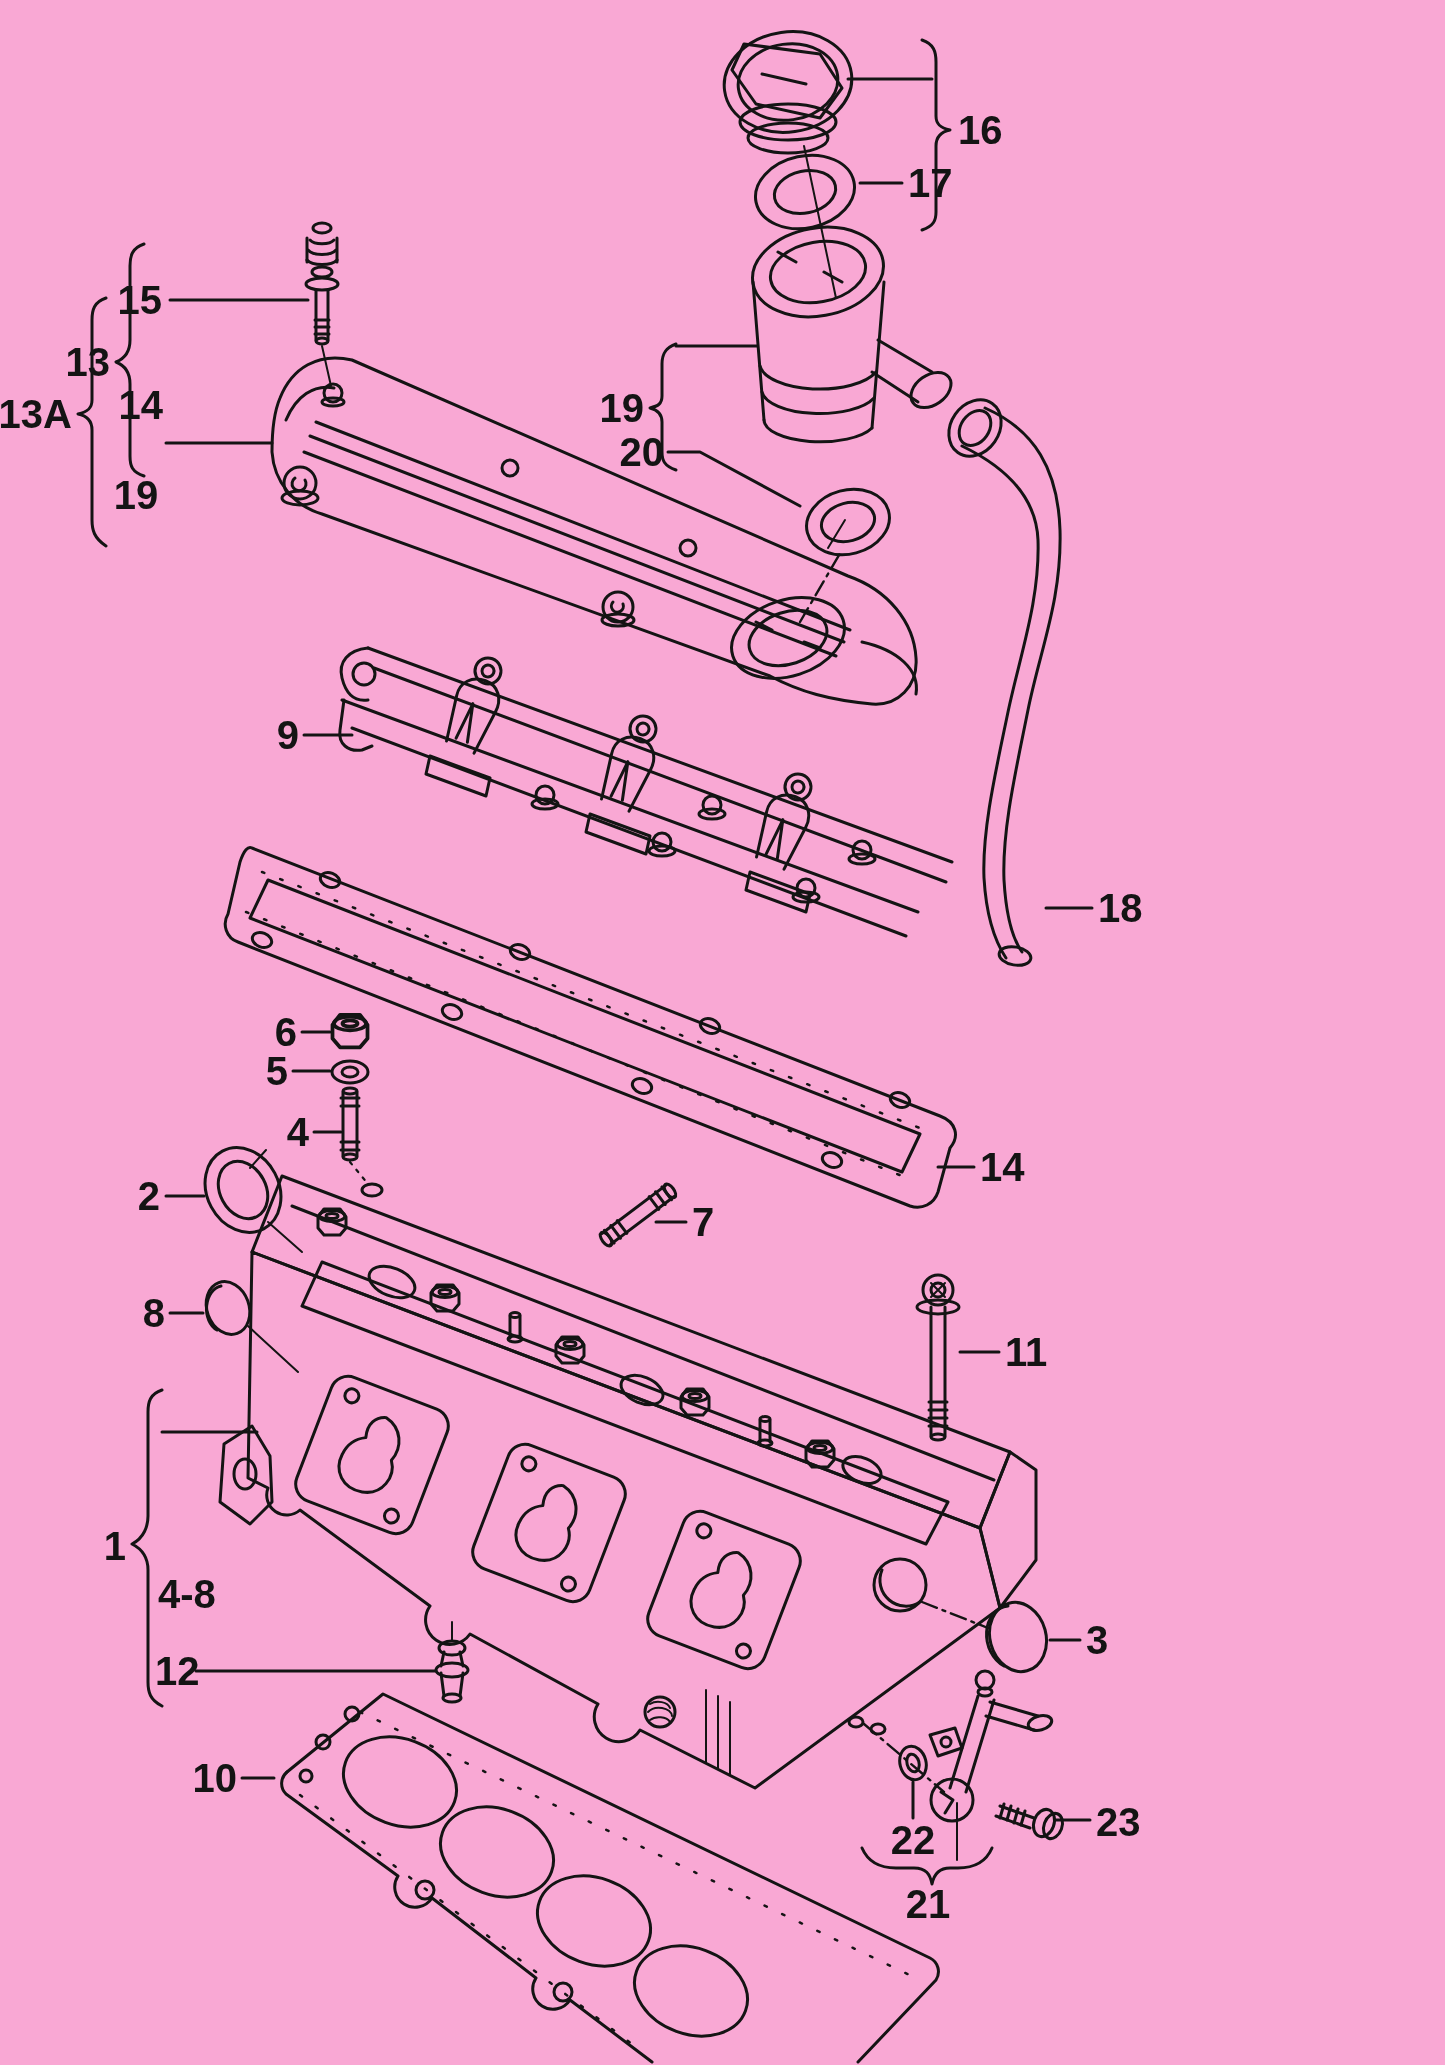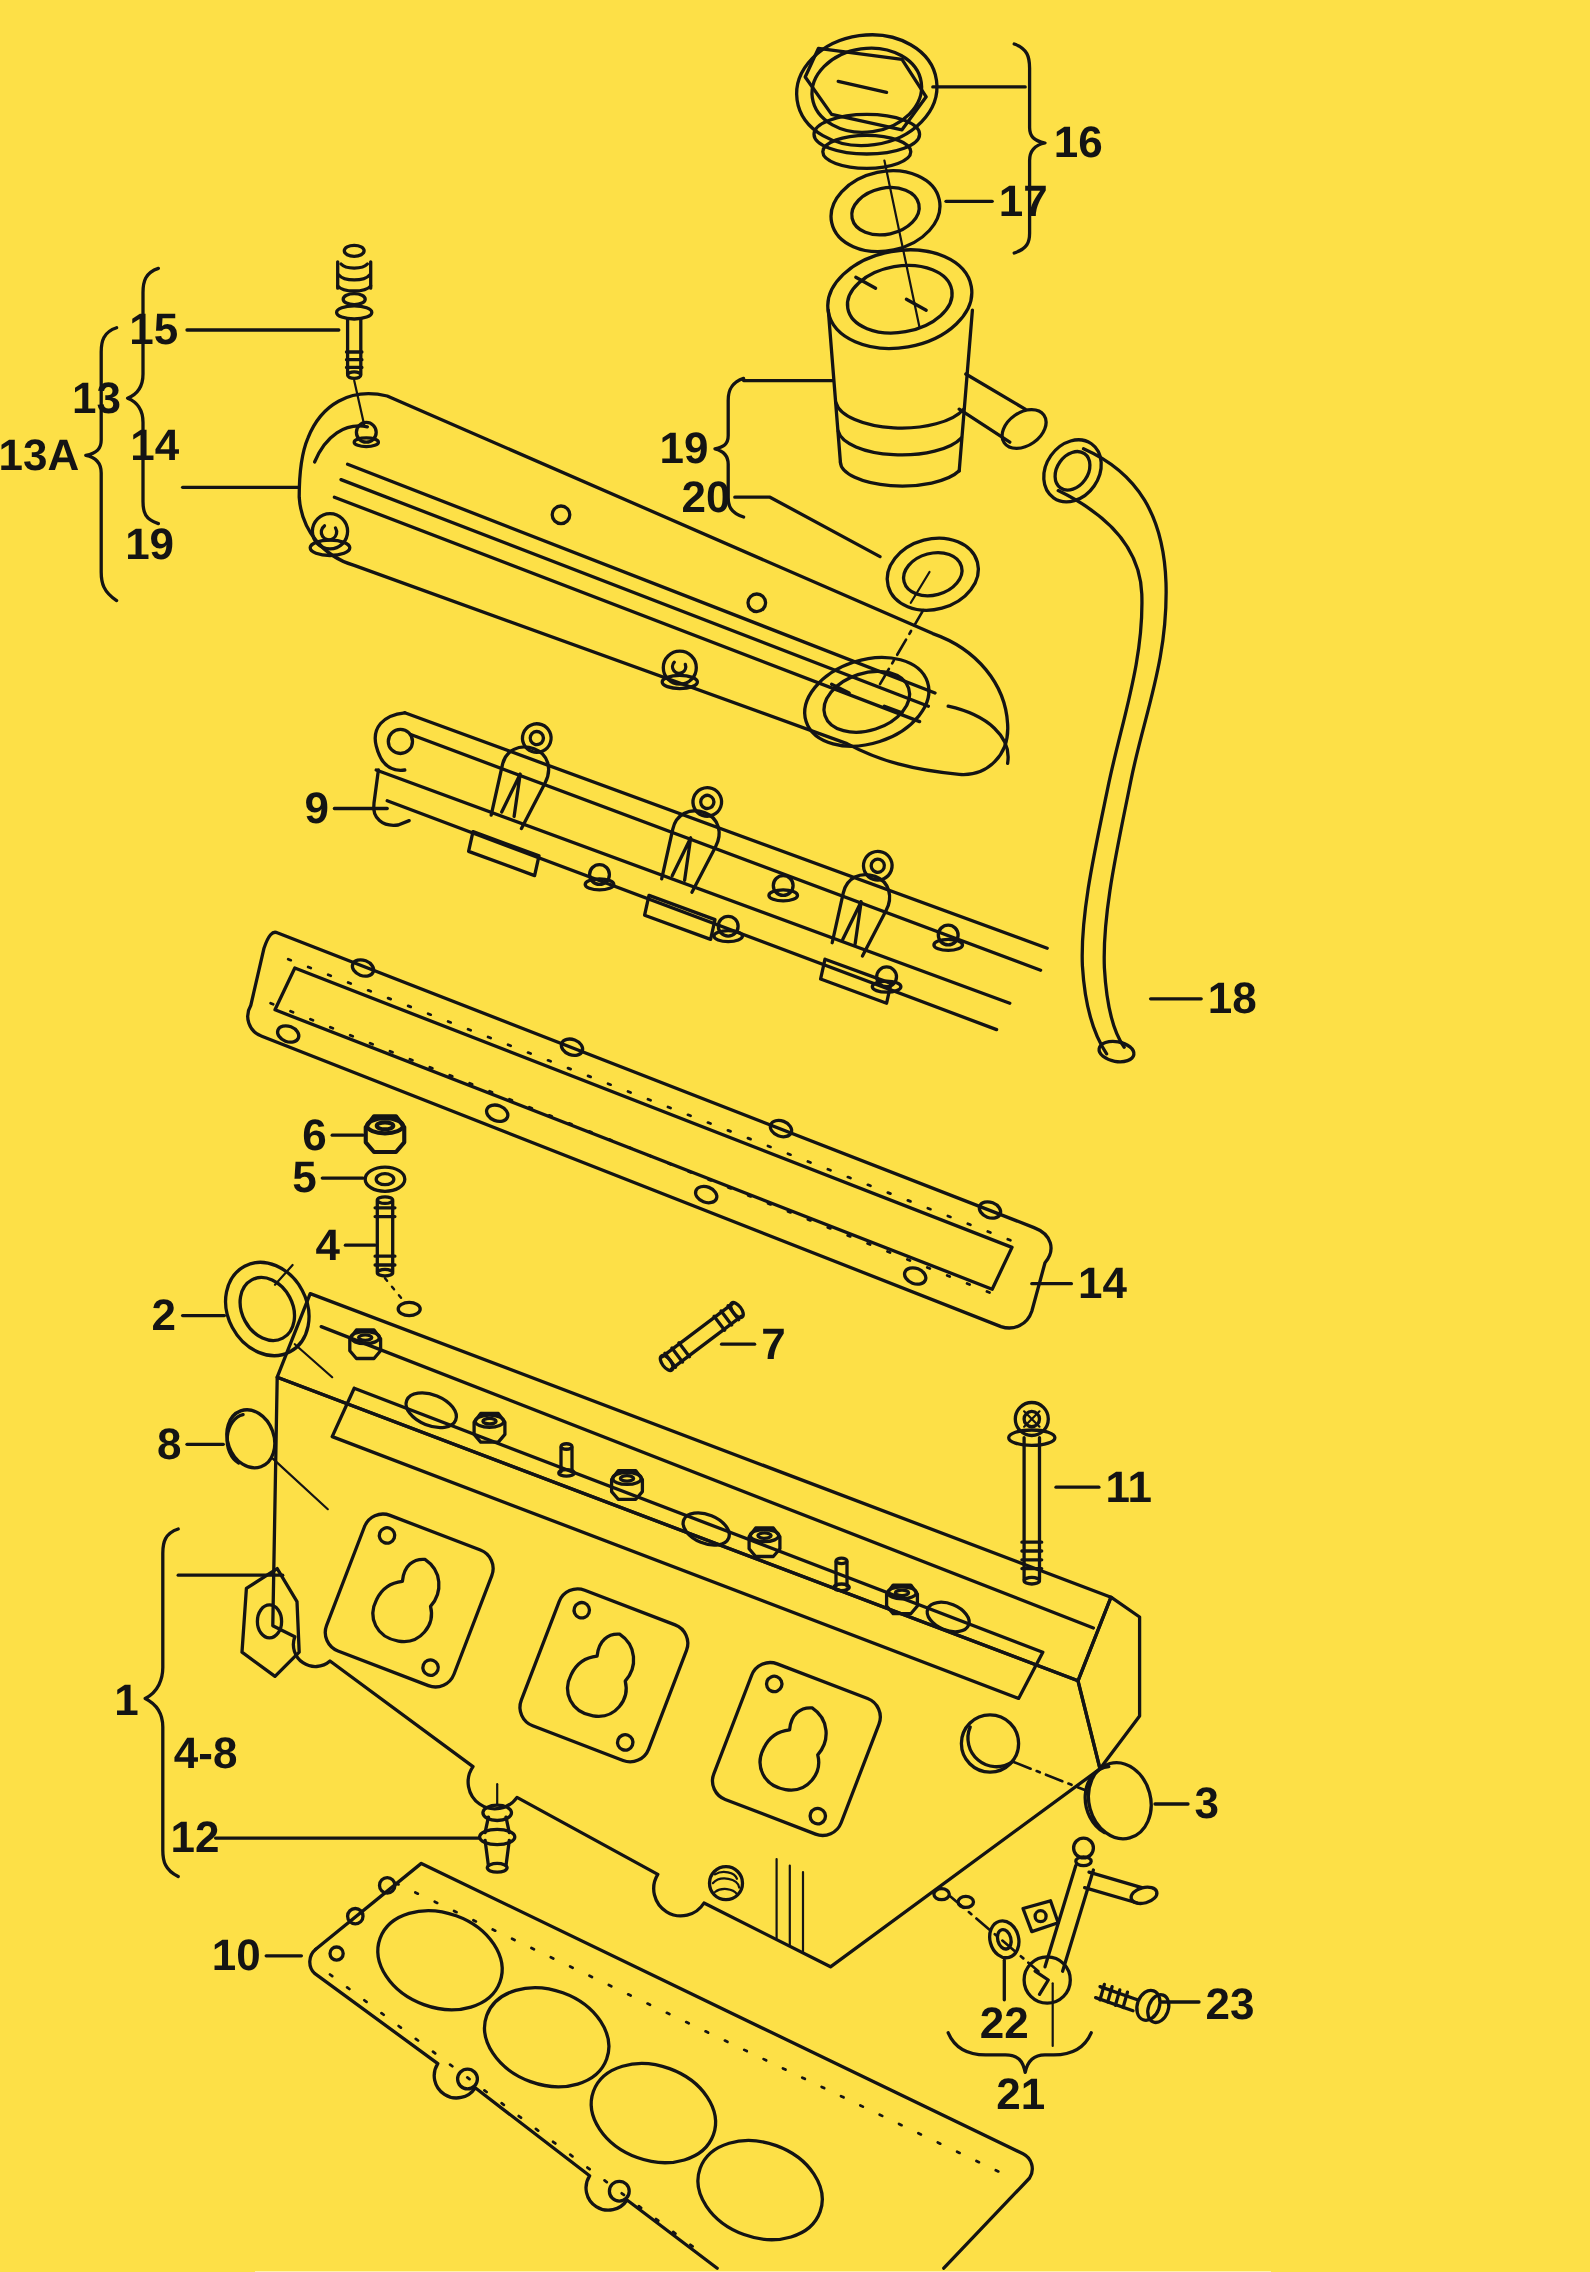--- a/index.html
+++ b/index.html
@@ -1,16 +1,16 @@
 <!DOCTYPE html>
 <html><head>
 <meta charset="utf-8">
 <style>
   html,body{margin:0;padding:0;background:#ffffff;}
-  .stage{width:1445px;height:2065px;position:relative;background:#fde047;
+  .stage{width:1445px;height:2065px;position:relative;background:#f9a8d4;
          font-family:"Liberation Sans",sans-serif;}
   svg{display:block;}
   
   path,ellipse,circle,rect,line,polyline{
     fill:none;stroke:#141414;stroke-width:3;
     stroke-linecap:round;stroke-linejoin:round;
   }
   .thin{stroke-width:2;}
   .leader{stroke-width:3;}
   .dots{stroke-dasharray:2.5 17;stroke-width:2.5;}

